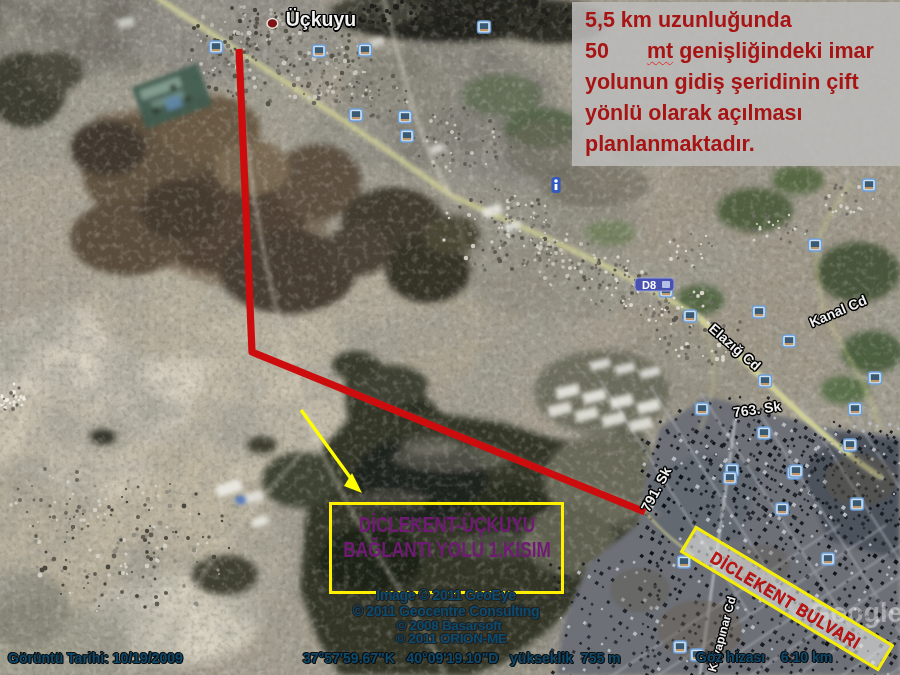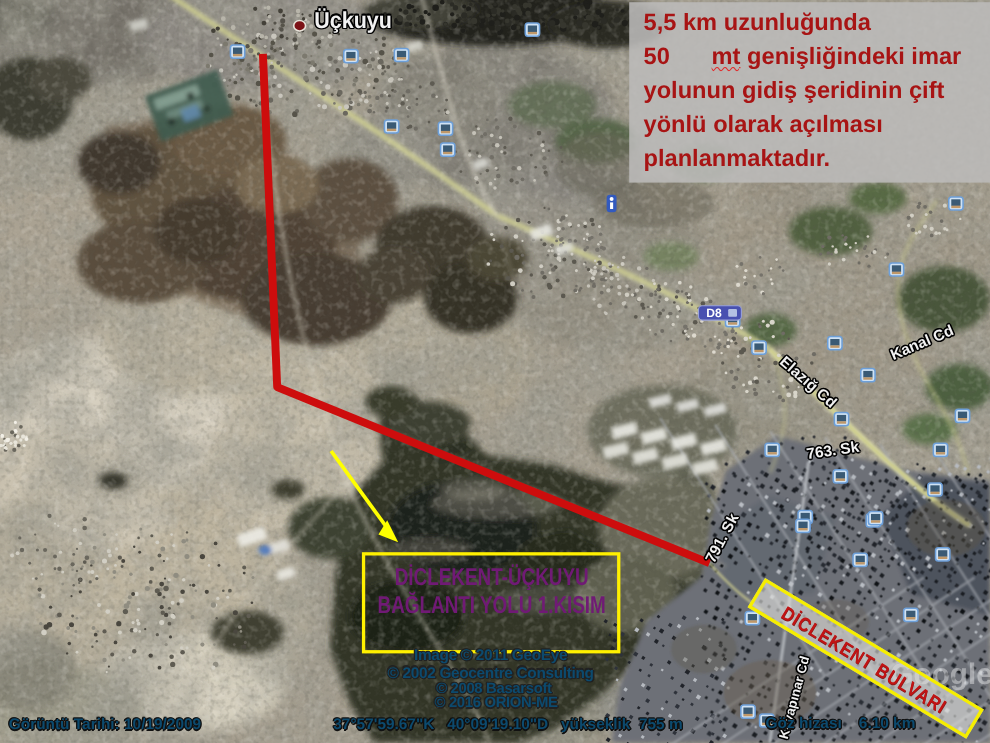--- a/index.html
+++ b/index.html
@@ -2416,18 +2416,18 @@
 <div id="band">
       <span style="transform:scaleX(0.87) translateY(2.5px);">DİCLEKENT BULVARI</span>
     </div>
 <div class="olab" style="left:321px;top:18.5px;font-size:21px;transform:translate(-50%,-50%) rotate(0deg) scaleX(0.93);">Üçkuyu</div>
     <div class="olab" style="left:735px;top:347px;font-size:14px;transform:translate(-50%,-50%) rotate(41deg) scaleX(1);">Elazığ Cd</div>
     <div class="olab" style="left:838px;top:311px;font-size:14px;transform:translate(-50%,-50%) rotate(-23deg) scaleX(1);">Kanal Cd</div>
     <div class="olab" style="left:757px;top:409px;font-size:14px;transform:translate(-50%,-50%) rotate(-8deg) scaleX(1);">763. Sk</div>
     <div class="olab" style="left:656px;top:489px;font-size:14px;transform:translate(-50%,-50%) rotate(-62deg) scaleX(1);">791. Sk</div>
     <div class="olab" style="left:722px;top:634px;font-size:12px;transform:translate(-50%,-50%) rotate(-75deg) scaleX(1);">Kayapınar Cd</div>
 <div class="cpy" style="left:446px;top:587px;font-size:14px;">Image © 2011 GeoEye</div>
-<div class="cpy" style="left:446px;top:603px;font-size:14px;">© 2002 Geocentre Consulting</div>
+<div class="cpy" style="left:446px;top:603px;font-size:14px;">© 2011 Geocentre Consulting</div>
 <div class="cpy" style="left:449px;top:618px;font-size:13.5px;">© 2008 Basarsoft</div>
-<div class="cpy" style="left:451px;top:631px;font-size:13.5px;">© 2016 ORION-ME</div>
+<div class="cpy" style="left:451px;top:631px;font-size:13.5px;">© 2011 ORION-ME</div>
 <div class="stat" style="left:8px;top:650px;">Görüntü Tarihi: 10/19/2009</div>
 <div class="stat" style="left:303px;top:650px;">37°57'59.67"K&nbsp;&nbsp;&nbsp;40°09'19.10"D&nbsp;&nbsp;&nbsp;yükseklik&nbsp; 755 m</div>
 <div class="stat" style="left:696px;top:649px;">Göz hizası&nbsp;&nbsp;&nbsp;&nbsp;6.10 km</div>
 </div>
 </body></html>

